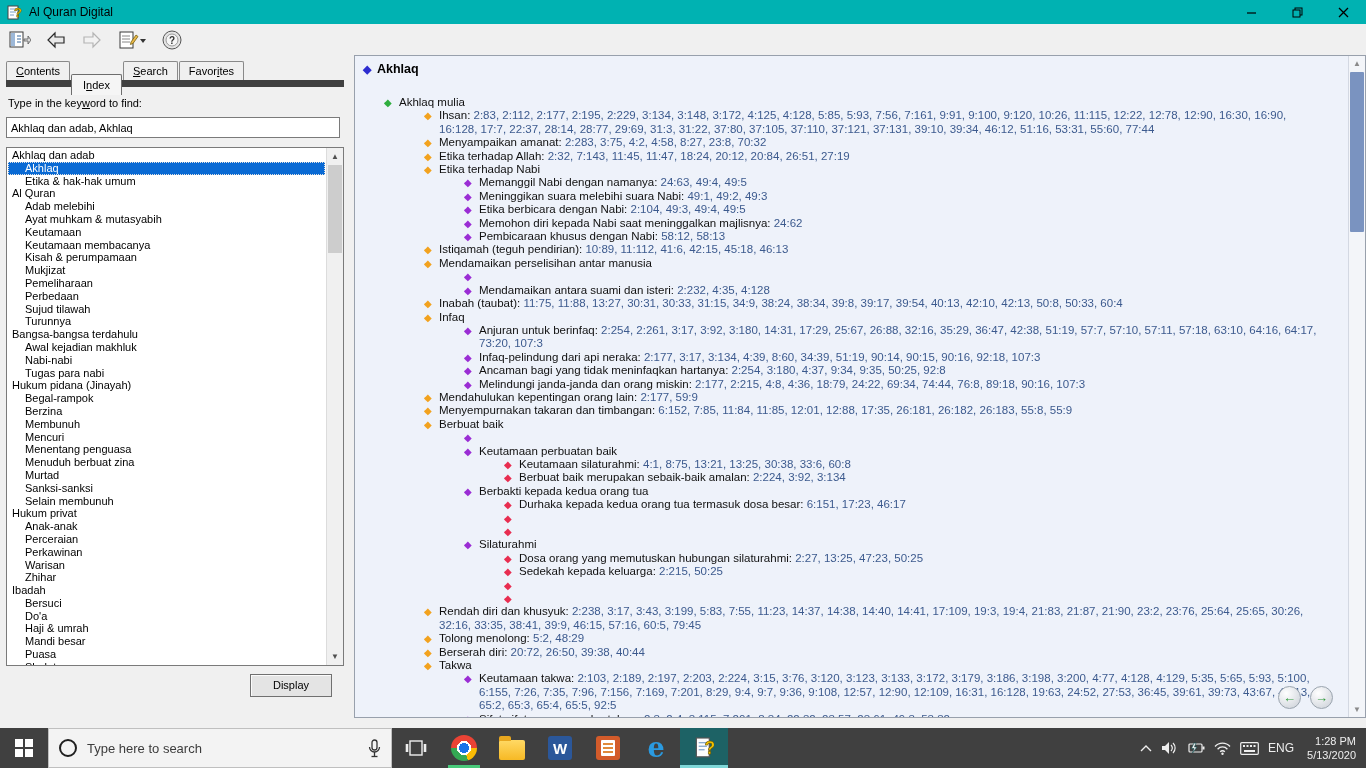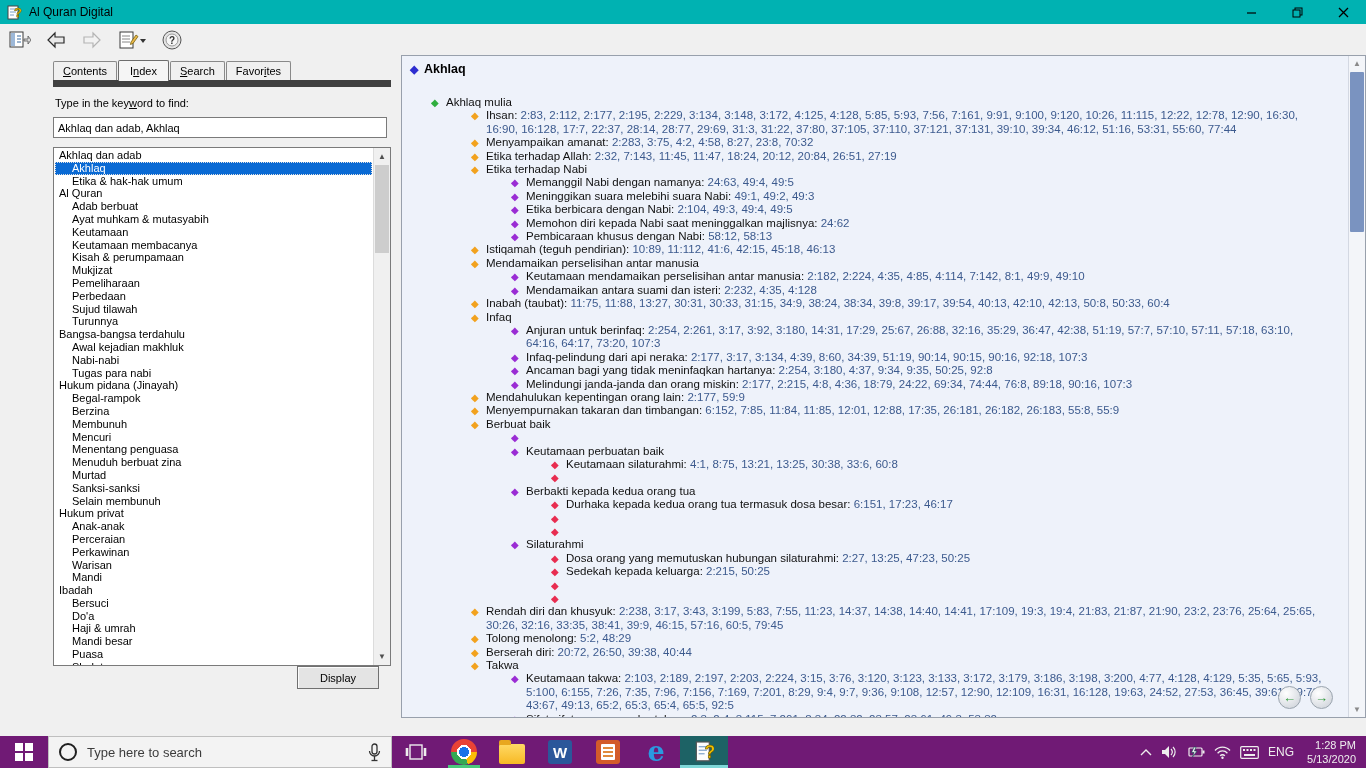--- a/index.html
+++ b/index.html
@@ -9,40 +9,40 @@
   
   .titlebar{height:24px;background:#00b2b2;display:flex;align-items:center;padding:0 0 0 6px;}
   .app-ico{width:17px;height:17px;margin-right:6px;flex:none;}
   .titlebar .title{font-size:12px;color:#000;}
   .win-controls{margin-left:auto;display:flex;height:24px;}
   .win-btn{width:46px;height:24px;display:flex;align-items:center;justify-content:center;color:#000;}
   
   .toolbar{height:31px;background:#f0f0f0;display:flex;align-items:center;padding-left:5px;gap:6px;}
   .tb-btn{width:30px;height:26px;display:flex;align-items:center;justify-content:center;}
   
-  .main{position:absolute;top:55px;left:0;right:0;bottom:50px;display:flex;padding-left:47px;}
+  .main{position:absolute;top:55px;left:0;right:0;bottom:50px;display:flex;}
   .sidebar{width:352px;flex:none;display:flex;flex-direction:column;padding:2px 8px 0 6px;}
   .tabs{display:flex;align-items:flex-end;height:23px;position:relative;z-index:2;}
   .tab{font-size:11px;padding:3px 9px 3px 9px;border:1px solid #898989;border-bottom:none;
        border-radius:2px 2px 0 0;background:#f0f0f0;margin-right:1px;color:#000;}
-  .tab.active{padding:4px 11px 4px 11px;background:#f5f5f5;position:relative;top:1px;border-color:#6d6d6d;}
+  .tab.active{padding:4px 11px 4px 11px;background:#f5f5f5;position:relative;top:15px;border-color:#6d6d6d;}
   .pane-box{border-top:7px solid #404040;flex:1;display:flex;flex-direction:column;padding-top:8px;}
   .kw-label{font-size:11px;color:#000;margin:2px 0 8px 2px;}
   .kw-input{height:21px;border:1px solid #7a7a7a;background:#fff;font-size:11px;
             font-family:"Liberation Sans",sans-serif;padding:2px 4px;margin-bottom:9px;width:334px;}
   .listbox{position:relative;border:1px solid #7a7a7a;background:#fff;height:519px;overflow:hidden;}
   .list-inner{position:absolute;top:1px;left:1px;right:18px;bottom:0;}
   .li-item{font-size:11px;height:12.8px;line-height:12.8px;white-space:nowrap;color:#000;padding-left:4px;}
   .li-item.lvl1{padding-left:17px;}
   .li-item.sel{background:#0a6ad4;color:#fff;outline:1px dotted #e0e0e0;outline-offset:-1px;}
   .lb-scroll{position:absolute;top:0;right:0;bottom:0;width:17px;background:#f0f0f0;border-left:1px solid #dcdcdc;}
   .lb-arrow{height:17px;display:flex;align-items:center;justify-content:center;font-size:8px;color:#505050;}
   .lb-arrow.down{position:absolute;bottom:0;left:0;right:0;}
   .lb-thumb{position:absolute;top:17px;left:1px;right:1px;height:88px;background:#cdcdcd;}
-  .display-row{height:38px;display:flex;justify-content:flex-end;padding-right:12px;}
+  .display-row{height:38px;display:flex;align-items:center;justify-content:flex-end;padding-right:12px;}
   .display-btn{width:82px;height:23px;background:#e4e4e4;border:1px solid #707070;
                box-shadow:inset 1px 1px 0 #fbfbfb;font-size:11px;display:flex;align-items:center;justify-content:center;}
   
   .content{flex:1;background:#eef2fa;border:1px solid #98a0ac;margin-left:2px;position:relative;
            overflow:hidden;padding:6px 42px 0 8px;}
   .ci{display:flex;font-size:11.5px;line-height:13.4px;color:#101010;}
   .ci .b{flex:none;width:15px;font-size:10px;line-height:13.4px;}
   .ci .t{flex:1;}
   .ci .refs{color:#3c5a8e;}
   .ci.lvl1{padding-left:21px;}
@@ -54,21 +54,21 @@
   .content-header .b{flex:none;width:14px;font-size:11px;}
   .ct-scroll{position:absolute;top:0;right:0;bottom:0;width:17px;background:#f3f5f9;border-left:1px solid #d3d8e2;}
   .ct-arrow{height:15px;display:flex;align-items:center;justify-content:center;font-size:8px;color:#8a8a8a;}
   .ct-arrow.down{position:absolute;bottom:0;left:0;right:0;}
   .ct-thumb{position:absolute;top:16px;left:1px;right:1px;height:160px;background:#7a93c0;border-radius:1px;}
   .nav-circles{position:absolute;right:32px;bottom:8px;display:flex;gap:9px;}
   .nav-circle{width:23px;height:23px;border-radius:50%;border:1px solid #9aa4ae;
               background:radial-gradient(circle at 35% 30%,#ffffff,#c9ced6);
               display:flex;align-items:center;justify-content:center;color:#2f9a3a;font-weight:bold;font-size:13px;}
   
-  .taskbar{position:absolute;left:0;right:0;bottom:0;height:32px;background:#701a75;display:flex;align-items:stretch;color:#eee;}
+  .taskbar{position:absolute;left:0;right:0;bottom:0;height:40px;background:#404040;display:flex;align-items:stretch;color:#eee;}
   .tb-start{width:48px;display:flex;align-items:center;justify-content:center;}
   .tb-search{width:344px;background:#f3f3f3;display:flex;align-items:center;padding:0 10px;gap:10px;border:1px solid #bfbfbf;}
   .cortana-ring{width:18px;height:18px;border:2px solid #1f1f1f;border-radius:50%;flex:none;}
   .tb-search .ph{font-size:13px;color:#3c3c3c;flex:1;}
   .tb-app{width:48px;display:flex;align-items:center;justify-content:center;position:relative;}
   .tb-app.running::after{content:"";position:absolute;left:8px;right:8px;bottom:0;height:3px;background:#49c97a;}
   .tb-app.active{background:#1d6265;}
   .tb-app.active::after{background:#7fd8d8;left:0;right:0;}
   .tray{margin-left:auto;display:flex;align-items:center;gap:9px;padding-right:10px;}
   .tray-ic{display:flex;align-items:center;justify-content:center;}
@@ -171,21 +171,21 @@
         </div>
       <div class="pane-box">
         <div class="kw-label">Type in the key<u>w</u>ord to find:</div>
         <input class="kw-input" type="text" value="Akhlaq dan adab, Akhlaq" style="">
         <div class="listbox">
           <div class="list-inner">
               <div class="li-item lvl0">Akhlaq dan adab</div>
               <div class="li-item lvl1 sel">Akhlaq</div>
               <div class="li-item lvl1">Etika &amp; hak-hak umum</div>
               <div class="li-item lvl0">Al Quran</div>
-              <div class="li-item lvl1">Adab berbuat</div>
+              <div class="li-item lvl1">Adab melebihi</div>
               <div class="li-item lvl1">Ayat muhkam &amp; mutasyabih</div>
               <div class="li-item lvl1">Keutamaan</div>
               <div class="li-item lvl1">Keutamaan membacanya</div>
               <div class="li-item lvl1">Kisah &amp; perumpamaan</div>
               <div class="li-item lvl1">Mukjizat</div>
               <div class="li-item lvl1">Pemeliharaan</div>
               <div class="li-item lvl1">Perbedaan</div>
               <div class="li-item lvl1">Sujud tilawah</div>
               <div class="li-item lvl1">Turunnya</div>
               <div class="li-item lvl0">Bangsa-bangsa terdahulu</div>
@@ -200,21 +200,21 @@
               <div class="li-item lvl1">Menentang penguasa</div>
               <div class="li-item lvl1">Menuduh berbuat zina</div>
               <div class="li-item lvl1">Murtad</div>
               <div class="li-item lvl1">Sanksi-sanksi</div>
               <div class="li-item lvl1">Selain membunuh</div>
               <div class="li-item lvl0">Hukum privat</div>
               <div class="li-item lvl1">Anak-anak</div>
               <div class="li-item lvl1">Perceraian</div>
               <div class="li-item lvl1">Perkawinan</div>
               <div class="li-item lvl1">Warisan</div>
-              <div class="li-item lvl1">Mandi</div>
+              <div class="li-item lvl1">Zhihar</div>
               <div class="li-item lvl0">Ibadah</div>
               <div class="li-item lvl1">Bersuci</div>
               <div class="li-item lvl1">Do'a</div>
               <div class="li-item lvl1">Haji &amp; umrah</div>
               <div class="li-item lvl1">Mandi besar</div>
               <div class="li-item lvl1">Puasa</div>
               <div class="li-item lvl1">Shalat</div>
             </div>
           <div class="lb-scroll">
             <div class="lb-arrow">▲</div>
@@ -277,21 +277,20 @@
           <div class="ci lvl2">
             <span class="b" style="color: rgb(242, 162, 30);">◆</span>
             <span class="t"><span class="lbl">Istiqamah (teguh pendirian):</span><span class="refs"> 10:89, 11:112, 41:6, 42:15, 45:18, 46:13</span></span>
           </div>
           <div class="ci lvl2">
             <span class="b" style="color: rgb(242, 162, 30);">◆</span>
             <span class="t"><span class="lbl">Mendamaikan perselisihan antar manusia</span></span>
           </div>
           <div class="ci lvl3">
             <span class="b" style="color: rgb(154, 45, 212);">◆</span>
-            <span class="t"><span class="lbl">Keutamaan mendamaikan perselisihan antar manusia:</span><span class="refs"> 2:182, 2:224, 4:35, 4:85, 4:114, 7:142, 8:1, 49:9, 49:10</span></span>
           </div>
           <div class="ci lvl3">
             <span class="b" style="color: rgb(154, 45, 212);">◆</span>
             <span class="t"><span class="lbl">Mendamaikan antara suami dan isteri:</span><span class="refs"> 2:232, 4:35, 4:128</span></span>
           </div>
           <div class="ci lvl2">
             <span class="b" style="color: rgb(242, 162, 30);">◆</span>
             <span class="t"><span class="lbl">Inabah (taubat):</span><span class="refs"> 11:75, 11:88, 13:27, 30:31, 30:33, 31:15, 34:9, 38:24, 38:34, 39:8, 39:17, 39:54, 40:13, 42:10, 42:13, 50:8, 50:33, 60:4</span></span>
           </div>
           <div class="ci lvl2">
@@ -332,20 +331,21 @@
           <div class="ci lvl3">
             <span class="b" style="color: rgb(154, 45, 212);">◆</span>
             <span class="t"><span class="lbl">Keutamaan perbuatan baik</span></span>
           </div>
           <div class="ci lvl4">
             <span class="b" style="color: rgb(232, 45, 80);">◆</span>
             <span class="t"><span class="lbl">Keutamaan silaturahmi:</span><span class="refs"> 4:1, 8:75, 13:21, 13:25, 30:38, 33:6, 60:8</span></span>
           </div>
           <div class="ci lvl4">
             <span class="b" style="color: rgb(232, 45, 80);">◆</span>
+            <span class="t"><span class="lbl">Berbuat baik merupakan sebaik-baik amalan:</span><span class="refs"> 2:224, 3:92, 3:134</span></span>
           </div>
           <div class="ci lvl3">
             <span class="b" style="color: rgb(154, 45, 212);">◆</span>
             <span class="t"><span class="lbl">Berbakti kepada kedua orang tua</span></span>
           </div>
           <div class="ci lvl4">
             <span class="b" style="color: rgb(232, 45, 80);">◆</span>
             <span class="t"><span class="lbl">Durhaka kepada kedua orang tua termasuk dosa besar:</span><span class="refs"> 6:151, 17:23, 46:17</span></span>
           </div>
           <div class="ci lvl4">

